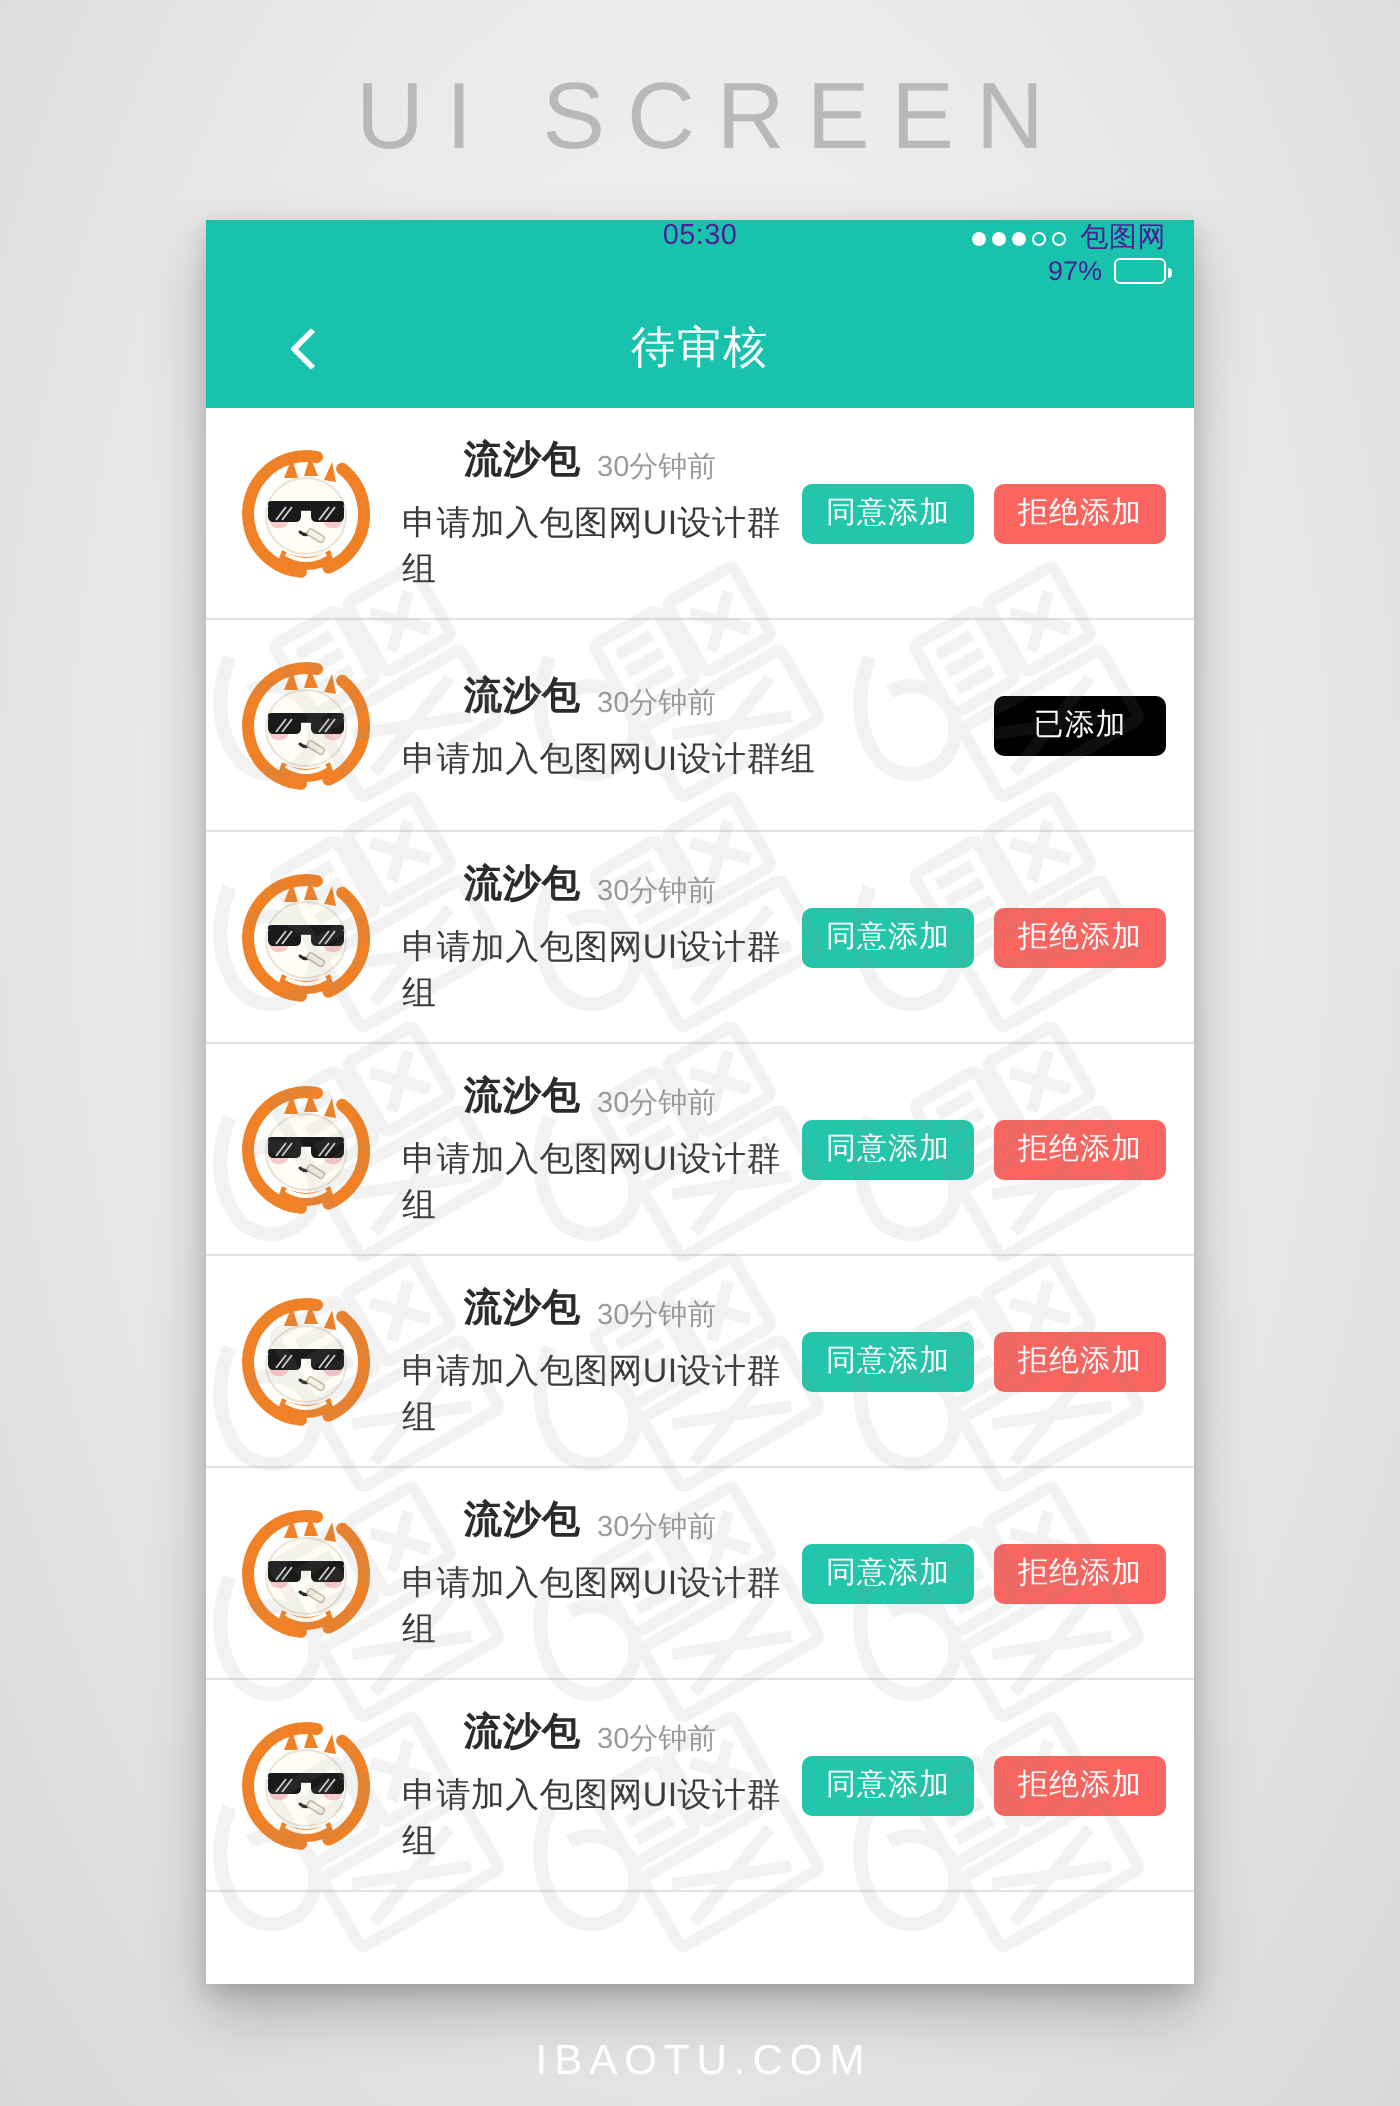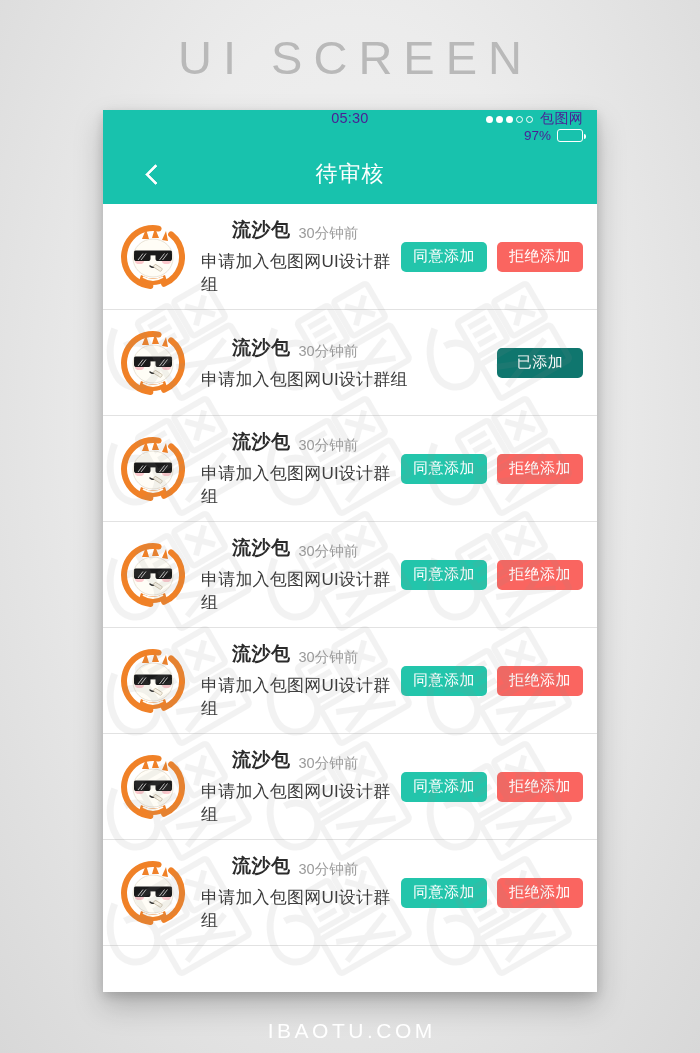--- a/index.html
+++ b/index.html
@@ -235,21 +235,21 @@
     letter-spacing: 0.5px;
     display: flex;
     align-items: center;
     justify-content: center;
     cursor: pointer;
     padding: 0 8px;
   }
   .btn-accept { background: #23c5ab; }
   .btn-reject { background: #fa6560; }
   .btn-done {
-    background: #0f766e;
+    background: #000000;
     color: #ffffff;
     min-width: 86px;
   }
 
   .list-tail {
     height: 46px;
     background: #ffffff;
   }
 </style>
 </head>

